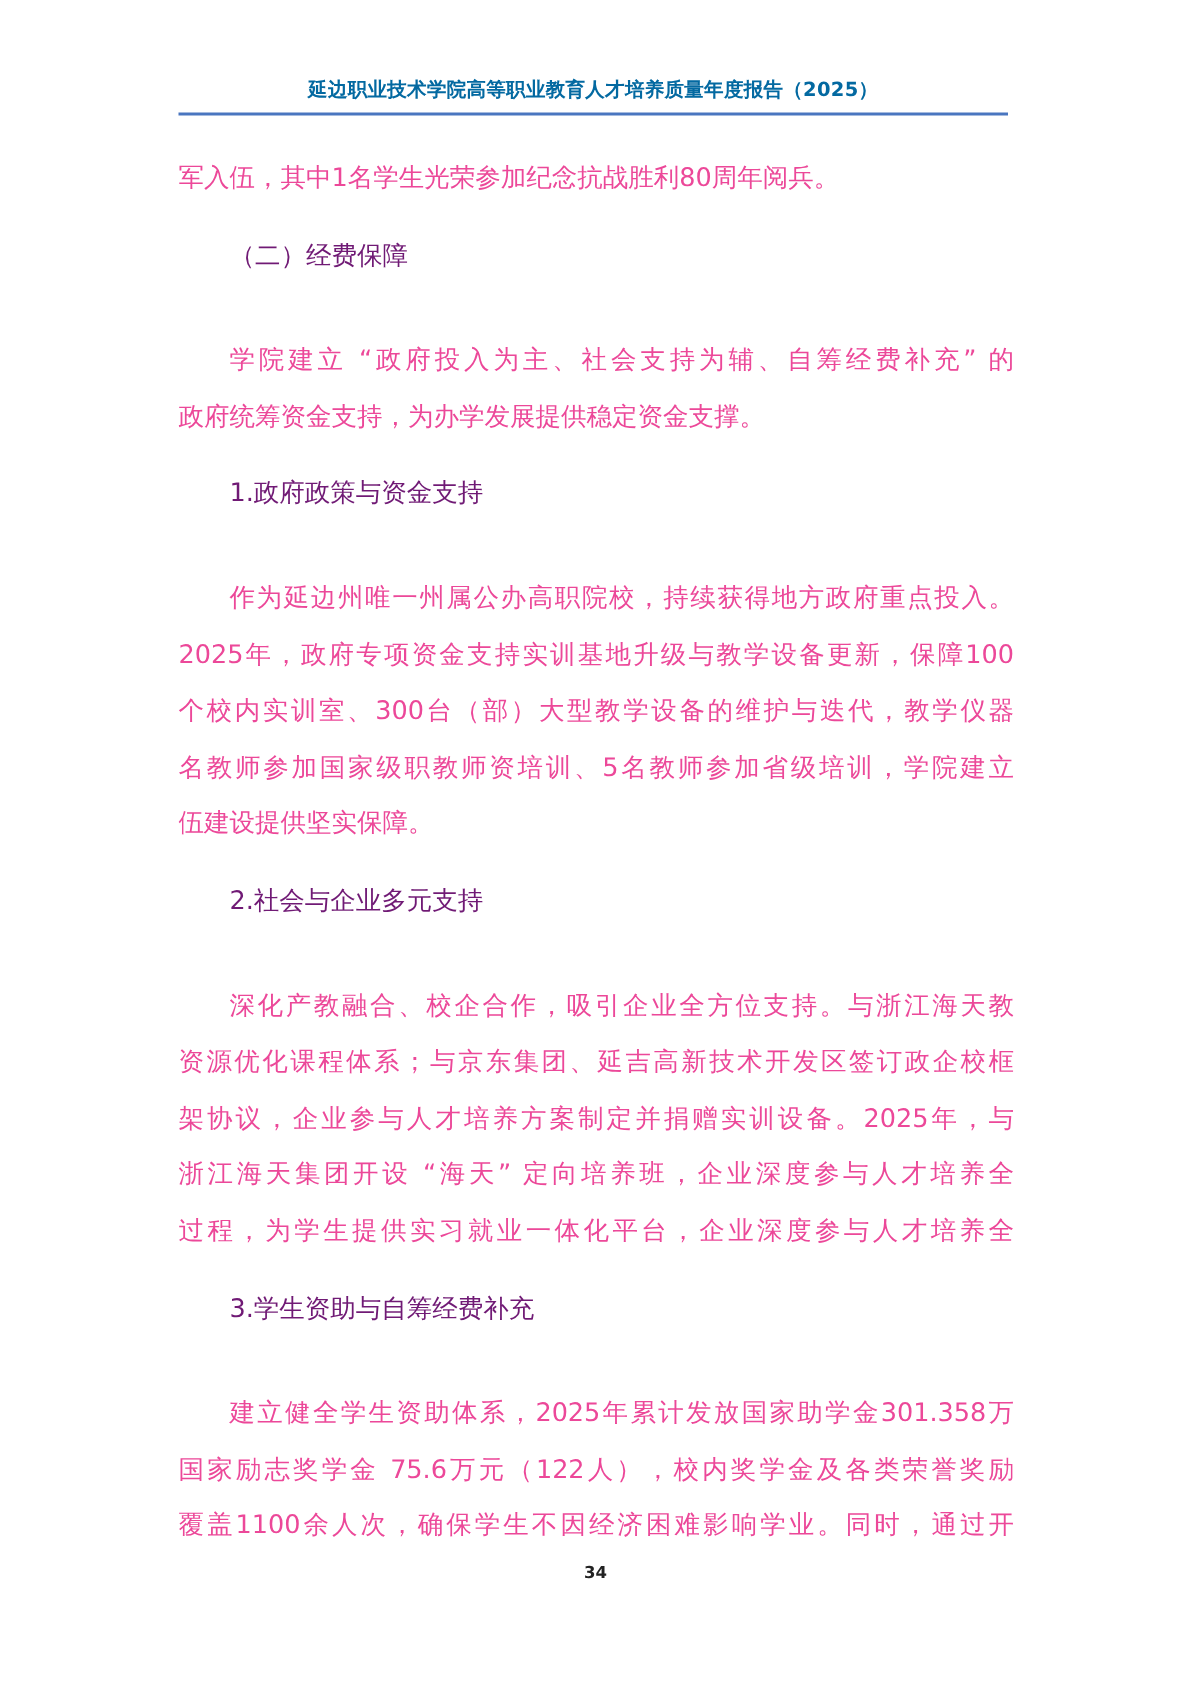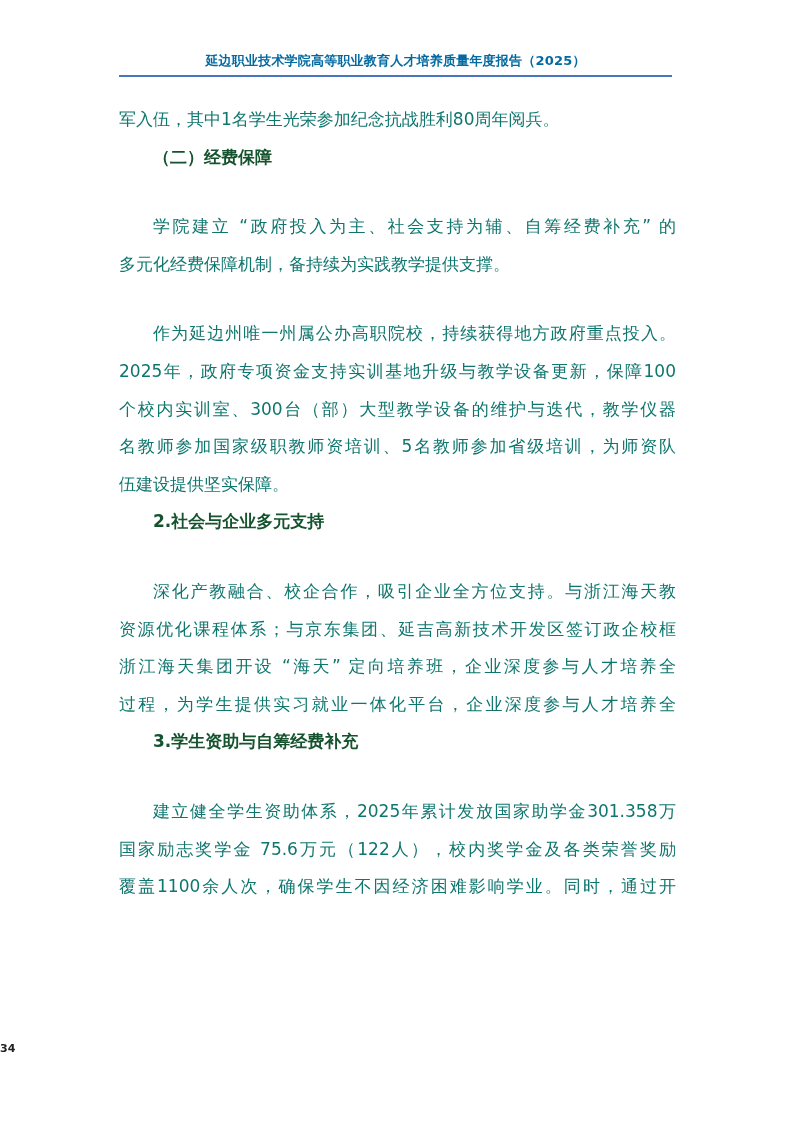--- a/index.html
+++ b/index.html
@@ -39,70 +39,74 @@
     .body-text {
       position: absolute;
       left: 119px;
       top: 101px;
       width: 557px;
     }
     .line {
       height: 37.6px;
       line-height: 37.6px;
       font-size: 17px;
-      color: #0f766e;
+      color: #ec4899;
       white-space: nowrap;
       text-align: justify;
       text-align-last: justify;
       overflow: hidden;
     }
     .line.last {
       text-align-last: left;
     }
     .line.indent {
       padding-left: 34px;
       margin-top: 32px;
     }
     .line.heading {
-      font-weight: bold;
+      font-weight: normal;
       text-align-last: left;
       padding-left: 34px;
-      color: #14532d;
+      color: #701a75;
       font-size: 17px;
+      margin-top: 14px;
     }
     .page-number {
       position: absolute;
       left: 0;
       width: 794px;
       top: 1042px;
+      text-align: center;
       font-size: 11px;
       font-weight: bold;
       color: #222;
     }
   </style>
 </head>
 <body>
 
 <div>
   <div class="page-header">延边职业技术学院高等职业教育人才培养质量年度报告（2025）</div>
   <div class="header-rule" style="background: rgb(74, 118, 192);"></div>
 
   <div class="body-text" id="body-text">
     <div class="line last">军入伍，其中1名学生光荣参加纪念抗战胜利80周年阅兵。</div>
     <div class="line heading">（二）经费保障</div>
     <div class="line indent">学院建立 “政府投入为主、社会支持为辅、自筹经费补充” 的</div>
-    <div class="line last">多元化经费保障机制，备持续为实践教学提供支撑。</div>
+    <div class="line last">政府统筹资金支持，为办学发展提供稳定资金支撑。</div>
+    <div class="line heading">1.政府政策与资金支持</div>
     <div class="line indent">作为延边州唯一州属公办高职院校，持续获得地方政府重点投入。</div>
     <div class="line">2025年，政府专项资金支持实训基地升级与教学设备更新，保障100</div>
     <div class="line">个校内实训室、300台（部）大型教学设备的维护与迭代，教学仪器</div>
-    <div class="line">名教师参加国家级职教师资培训、5名教师参加省级培训，为师资队</div>
+    <div class="line">名教师参加国家级职教师资培训、5名教师参加省级培训，学院建立</div>
     <div class="line last">伍建设提供坚实保障。</div>
     <div class="line heading">2.社会与企业多元支持</div>
     <div class="line indent">深化产教融合、校企合作，吸引企业全方位支持。与浙江海天教</div>
     <div class="line">资源优化课程体系；与京东集团、延吉高新技术开发区签订政企校框</div>
+    <div class="line">架协议，企业参与人才培养方案制定并捐赠实训设备。2025年，与</div>
     <div class="line">浙江海天集团开设 “海天” 定向培养班，企业深度参与人才培养全</div>
     <div class="line">过程，为学生提供实习就业一体化平台，企业深度参与人才培养全</div>
     <div class="line heading">3.学生资助与自筹经费补充</div>
     <div class="line indent">建立健全学生资助体系，2025年累计发放国家助学金301.358万</div>
     <div class="line">国家励志奖学金 75.6万元（122人），校内奖学金及各类荣誉奖励</div>
     <div class="line">覆盖1100余人次，确保学生不因经济困难影响学业。同时，通过开</div>
   </div>
 
   <div class="page-number">34</div>
 </div>

